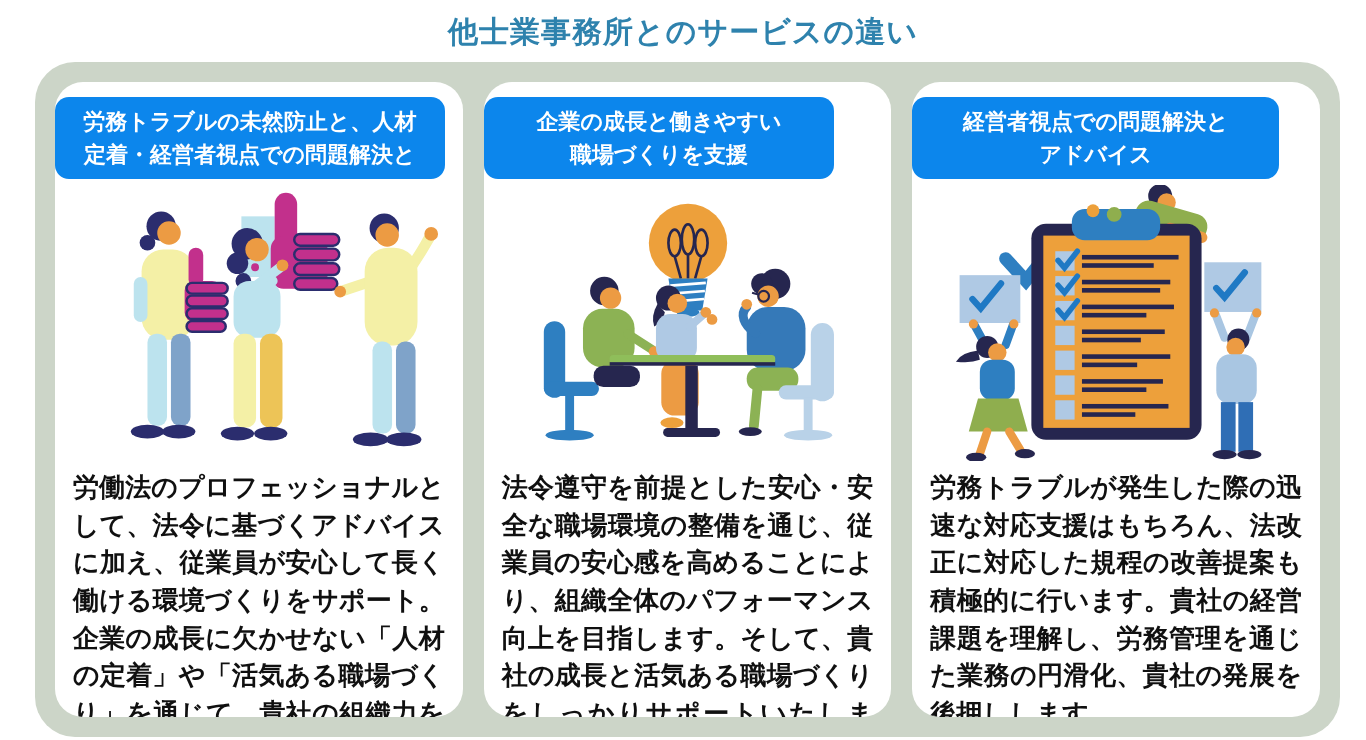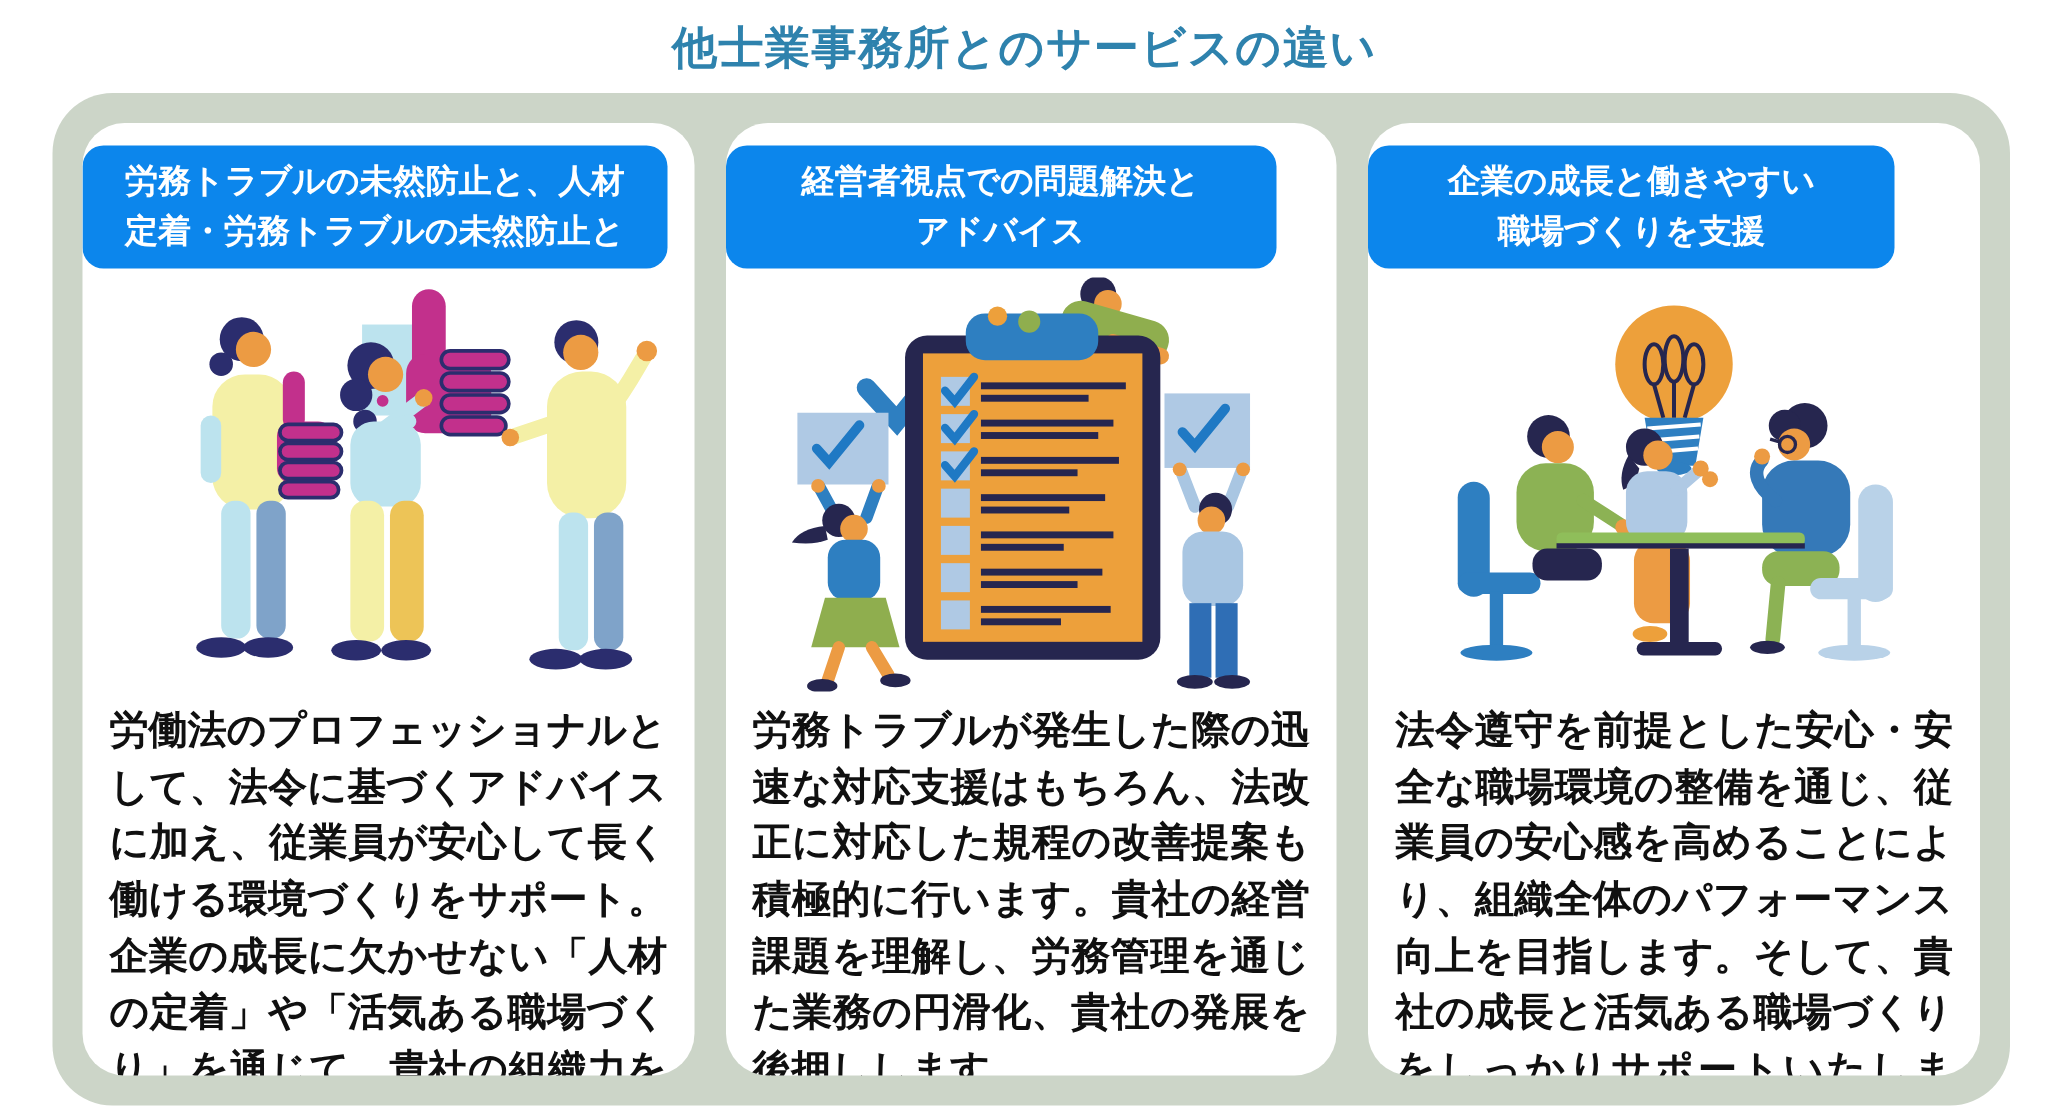--- a/index.html
+++ b/index.html
@@ -68,21 +68,21 @@
 </head>
 <body>
 
 <div class="page-title">他士業事務所とのサービスの違い</div>
 
 <div class="panel">
 
   <section class="card">
     <div class="card-header hdr-w1">
       <span>労務トラブルの未然防止と、人材</span><br>
-      <span>定着・労務トラブルの未然防止と</span>
+      <span>定着・経営者視点での問題解決と</span>
     </div>
     <div class="illustration">
       <svg width="392" height="272" viewBox="0 0 400 278">
 
         <circle cx="100" cy="40" r="15" fill="#2b2d6e"></circle>
         <circle cx="86" cy="57" r="8" fill="#2b2d6e"></circle>
         <circle cx="108" cy="47" r="12" fill="#ec9b43"></circle>
         <rect x="80" y="64" width="54" height="92" rx="22" fill="#f4f0a6"></rect>
         <rect x="72" y="92" width="14" height="46" rx="7" fill="#bce3ee"></rect>
         <rect x="86" y="150" width="20" height="94" rx="9" fill="#bce3ee"></rect>
@@ -126,20 +126,93 @@
         <path d="M316,96 L286,106" stroke="#f4f0a6" stroke-width="11" stroke-linecap="round"></path>
         <circle cx="283" cy="107" r="6" fill="#ec9b43"></circle>
         <rect x="308" y="62" width="54" height="100" rx="24" fill="#f4f0a6"></rect>
         <rect x="316" y="158" width="20" height="94" rx="9" fill="#bce3ee"></rect>
         <rect x="340" y="158" width="20" height="94" rx="9" fill="#7fa3c9"></rect>
         <ellipse cx="314" cy="258" rx="18" ry="7" fill="#2b2d6e"></ellipse>
         <ellipse cx="348" cy="258" rx="18" ry="7" fill="#2b2d6e"></ellipse>
       </svg>
     </div>
     <p class="card-body">労働法のプロフェッショナルとして、法令に基づくアドバイスに加え、従業員が安心して長く働ける環境づくりをサポート。企業の成長に欠かせない「人材の定着」や「活気ある職場づくり」を通じて、貴社の組織力を向上させます。</p>
+  </section>
+
+  <section class="card">
+    <div class="card-header hdr-w3">
+      <span>企業の成長と働きやすい</span><br>
+      <span>職場づくりを支援</span>
+    </div>
+    <div class="illustration">
+      <svg width="356" height="276" viewBox="0 0 400 300">
+
+        <circle cx="200" cy="60" r="44" fill="#eda03b"></circle>
+        <g stroke="#26264f" stroke-width="3" fill="none">
+          <ellipse cx="185" cy="60" rx="7" ry="15"></ellipse>
+          <ellipse cx="200" cy="56" rx="7" ry="17"></ellipse>
+          <ellipse cx="215" cy="60" rx="7" ry="15"></ellipse>
+          <path d="M185,75 L192,100"></path>
+          <path d="M200,73 L200,100"></path>
+          <path d="M215,75 L208,100"></path>
+        </g>
+        <path d="M178,100 L222,100 L216,136 L184,136 Z" fill="#2e7fc1"></path>
+        <g stroke="#ffffff" stroke-width="3">
+          <path d="M180,108 L220,105"></path>
+          <path d="M181,117 L219,114"></path>
+          <path d="M182,126 L218,123"></path>
+        </g>
+        <ellipse cx="200" cy="138" rx="13" ry="5" fill="#2e7fc1"></ellipse>
+
+        <rect x="38" y="148" width="24" height="86" rx="12" fill="#2e7fc1"></rect>
+        <rect x="38" y="216" width="62" height="16" rx="8" fill="#2e7fc1"></rect>
+        <rect x="62" y="230" width="10" height="42" fill="#2e7fc1"></rect>
+        <ellipse cx="67" cy="276" rx="27" ry="6" fill="#2e7fc1"></ellipse>
+
+        <circle cx="106" cy="114" r="16" fill="#26264f"></circle>
+        <circle cx="113" cy="122" r="12" fill="#ec9b43"></circle>
+        <rect x="82" y="134" width="58" height="66" rx="22" fill="#8cb254"></rect>
+        <path d="M132,162 L160,180" stroke="#8cb254" stroke-width="10" stroke-linecap="round"></path>
+        <circle cx="162" cy="182" r="6" fill="#ec9b43"></circle>
+        <rect x="94" y="198" width="52" height="24" rx="11" fill="#26264f"></rect>
+
+        <circle cx="178" cy="122" r="14" fill="#26264f"></circle>
+        <path d="M166,128 q-8,14 -4,26 q10,-4 12,-16 z" fill="#26264f"></path>
+        <circle cx="188" cy="128" r="11" fill="#ec9b43"></circle>
+        <rect x="164" y="140" width="46" height="54" rx="16" fill="#afc9e4"></rect>
+        <path d="M202,154 L218,140" stroke="#afc9e4" stroke-width="9" stroke-linecap="round"></path>
+        <circle cx="220" cy="138" r="6" fill="#ec9b43"></circle>
+        <circle cx="227" cy="146" r="6" fill="#ec9b43"></circle>
+        <rect x="170" y="192" width="42" height="62" rx="15" fill="#ec9b43"></rect>
+        <ellipse cx="182" cy="262" rx="13" ry="6" fill="#eda03b"></ellipse>
+
+        <circle cx="298" cy="106" r="17" fill="#26264f"></circle>
+        <circle cx="283" cy="106" r="12" fill="#26264f"></circle>
+        <circle cx="290" cy="120" r="12" fill="#ec9b43"></circle>
+        <circle cx="285" cy="120" r="6" fill="none" stroke="#26264f" stroke-width="2.5"></circle>
+        <path d="M279,118 L272,116" stroke="#26264f" stroke-width="2.5"></path>
+        <rect x="266" y="132" width="66" height="72" rx="24" fill="#3579b8"></rect>
+        <path d="M276,162 C262,152 258,140 266,132" stroke="#3579b8" stroke-width="10" stroke-linecap="round" fill="none"></path>
+        <circle cx="266" cy="129" r="6" fill="#ec9b43"></circle>
+        <rect x="266" y="200" width="58" height="26" rx="12" fill="#8cb254"></rect>
+        <path d="M278,224 L274,266" stroke="#8cb254" stroke-width="11" stroke-linecap="round"></path>
+        <ellipse cx="270" cy="272" rx="13" ry="5" fill="#26264f"></ellipse>
+
+        <rect x="112" y="186" width="186" height="10" rx="4" fill="#8fbe5a"></rect>
+        <rect x="112" y="194" width="186" height="4" fill="#26264f"></rect>
+        <rect x="197" y="198" width="14" height="72" fill="#26264f"></rect>
+        <rect x="172" y="268" width="64" height="10" rx="5" fill="#26264f"></rect>
+
+        <rect x="338" y="150" width="26" height="88" rx="13" fill="#b9d2e8"></rect>
+        <rect x="302" y="220" width="62" height="16" rx="8" fill="#b9d2e8"></rect>
+        <rect x="330" y="234" width="10" height="38" fill="#b9d2e8"></rect>
+        <ellipse cx="335" cy="276" rx="27" ry="6" fill="#b9d2e8"></ellipse>
+      </svg>
+    </div>
+    <p class="card-body">法令遵守を前提とした安心・安全な職場環境の整備を通じ、従業員の安心感を高めることにより、組織全体のパフォーマンス向上を目指します。そして、貴社の成長と活気ある職場づくりをしっかりサポートいたします。</p>
   </section>
 
   <section class="card">
     <div class="card-header hdr-w2">
       <span>経営者視点での問題解決と</span><br>
       <span>アドバイス</span>
     </div>
     <div class="illustration">
       <svg width="368" height="276" viewBox="0 0 400 300">
 
@@ -210,86 +283,13 @@
         <rect x="309" y="184" width="44" height="54" rx="15" fill="#a9c6e2"></rect>
         <rect x="314" y="236" width="16" height="54" fill="#2f6eb5"></rect>
         <rect x="333" y="236" width="16" height="54" fill="#2f6eb5"></rect>
         <ellipse cx="318" cy="293" rx="13" ry="5" fill="#26264f"></ellipse>
         <ellipse cx="345" cy="293" rx="13" ry="5" fill="#26264f"></ellipse>
       </svg>
     </div>
     <p class="card-body">労務トラブルが発生した際の迅速な対応支援はもちろん、法改正に対応した規程の改善提案も積極的に行います。貴社の経営課題を理解し、労務管理を通じた業務の円滑化、貴社の発展を後押しします。</p>
   </section>
 
-  <section class="card">
-    <div class="card-header hdr-w3">
-      <span>企業の成長と働きやすい</span><br>
-      <span>職場づくりを支援</span>
-    </div>
-    <div class="illustration">
-      <svg width="356" height="276" viewBox="0 0 400 300">
-
-        <circle cx="200" cy="60" r="44" fill="#eda03b"></circle>
-        <g stroke="#26264f" stroke-width="3" fill="none">
-          <ellipse cx="185" cy="60" rx="7" ry="15"></ellipse>
-          <ellipse cx="200" cy="56" rx="7" ry="17"></ellipse>
-          <ellipse cx="215" cy="60" rx="7" ry="15"></ellipse>
-          <path d="M185,75 L192,100"></path>
-          <path d="M200,73 L200,100"></path>
-          <path d="M215,75 L208,100"></path>
-        </g>
-        <path d="M178,100 L222,100 L216,136 L184,136 Z" fill="#2e7fc1"></path>
-        <g stroke="#ffffff" stroke-width="3">
-          <path d="M180,108 L220,105"></path>
-          <path d="M181,117 L219,114"></path>
-          <path d="M182,126 L218,123"></path>
-        </g>
-        <ellipse cx="200" cy="138" rx="13" ry="5" fill="#2e7fc1"></ellipse>
-
-        <rect x="38" y="148" width="24" height="86" rx="12" fill="#2e7fc1"></rect>
-        <rect x="38" y="216" width="62" height="16" rx="8" fill="#2e7fc1"></rect>
-        <rect x="62" y="230" width="10" height="42" fill="#2e7fc1"></rect>
-        <ellipse cx="67" cy="276" rx="27" ry="6" fill="#2e7fc1"></ellipse>
-
-        <circle cx="106" cy="114" r="16" fill="#26264f"></circle>
-        <circle cx="113" cy="122" r="12" fill="#ec9b43"></circle>
-        <rect x="82" y="134" width="58" height="66" rx="22" fill="#8cb254"></rect>
-        <path d="M132,162 L160,180" stroke="#8cb254" stroke-width="10" stroke-linecap="round"></path>
-        <circle cx="162" cy="182" r="6" fill="#ec9b43"></circle>
-        <rect x="94" y="198" width="52" height="24" rx="11" fill="#26264f"></rect>
-
-        <circle cx="178" cy="122" r="14" fill="#26264f"></circle>
-        <path d="M166,128 q-8,14 -4,26 q10,-4 12,-16 z" fill="#26264f"></path>
-        <circle cx="188" cy="128" r="11" fill="#ec9b43"></circle>
-        <rect x="164" y="140" width="46" height="54" rx="16" fill="#afc9e4"></rect>
-        <path d="M202,154 L218,140" stroke="#afc9e4" stroke-width="9" stroke-linecap="round"></path>
-        <circle cx="220" cy="138" r="6" fill="#ec9b43"></circle>
-        <circle cx="227" cy="146" r="6" fill="#ec9b43"></circle>
-        <rect x="170" y="192" width="42" height="62" rx="15" fill="#ec9b43"></rect>
-        <ellipse cx="182" cy="262" rx="13" ry="6" fill="#eda03b"></ellipse>
-
-        <circle cx="298" cy="106" r="17" fill="#26264f"></circle>
-        <circle cx="283" cy="106" r="12" fill="#26264f"></circle>
-        <circle cx="290" cy="120" r="12" fill="#ec9b43"></circle>
-        <circle cx="285" cy="120" r="6" fill="none" stroke="#26264f" stroke-width="2.5"></circle>
-        <path d="M279,118 L272,116" stroke="#26264f" stroke-width="2.5"></path>
-        <rect x="266" y="132" width="66" height="72" rx="24" fill="#3579b8"></rect>
-        <path d="M276,162 C262,152 258,140 266,132" stroke="#3579b8" stroke-width="10" stroke-linecap="round" fill="none"></path>
-        <circle cx="266" cy="129" r="6" fill="#ec9b43"></circle>
-        <rect x="266" y="200" width="58" height="26" rx="12" fill="#8cb254"></rect>
-        <path d="M278,224 L274,266" stroke="#8cb254" stroke-width="11" stroke-linecap="round"></path>
-        <ellipse cx="270" cy="272" rx="13" ry="5" fill="#26264f"></ellipse>
-
-        <rect x="112" y="186" width="186" height="10" rx="4" fill="#8fbe5a"></rect>
-        <rect x="112" y="194" width="186" height="4" fill="#26264f"></rect>
-        <rect x="197" y="198" width="14" height="72" fill="#26264f"></rect>
-        <rect x="172" y="268" width="64" height="10" rx="5" fill="#26264f"></rect>
-
-        <rect x="338" y="150" width="26" height="88" rx="13" fill="#b9d2e8"></rect>
-        <rect x="302" y="220" width="62" height="16" rx="8" fill="#b9d2e8"></rect>
-        <rect x="330" y="234" width="10" height="38" fill="#b9d2e8"></rect>
-        <ellipse cx="335" cy="276" rx="27" ry="6" fill="#b9d2e8"></ellipse>
-      </svg>
-    </div>
-    <p class="card-body">法令遵守を前提とした安心・安全な職場環境の整備を通じ、従業員の安心感を高めることにより、組織全体のパフォーマンス向上を目指します。そして、貴社の成長と活気ある職場づくりをしっかりサポートいたします。</p>
-  </section>
-
 </div>
 
 </body></html>

